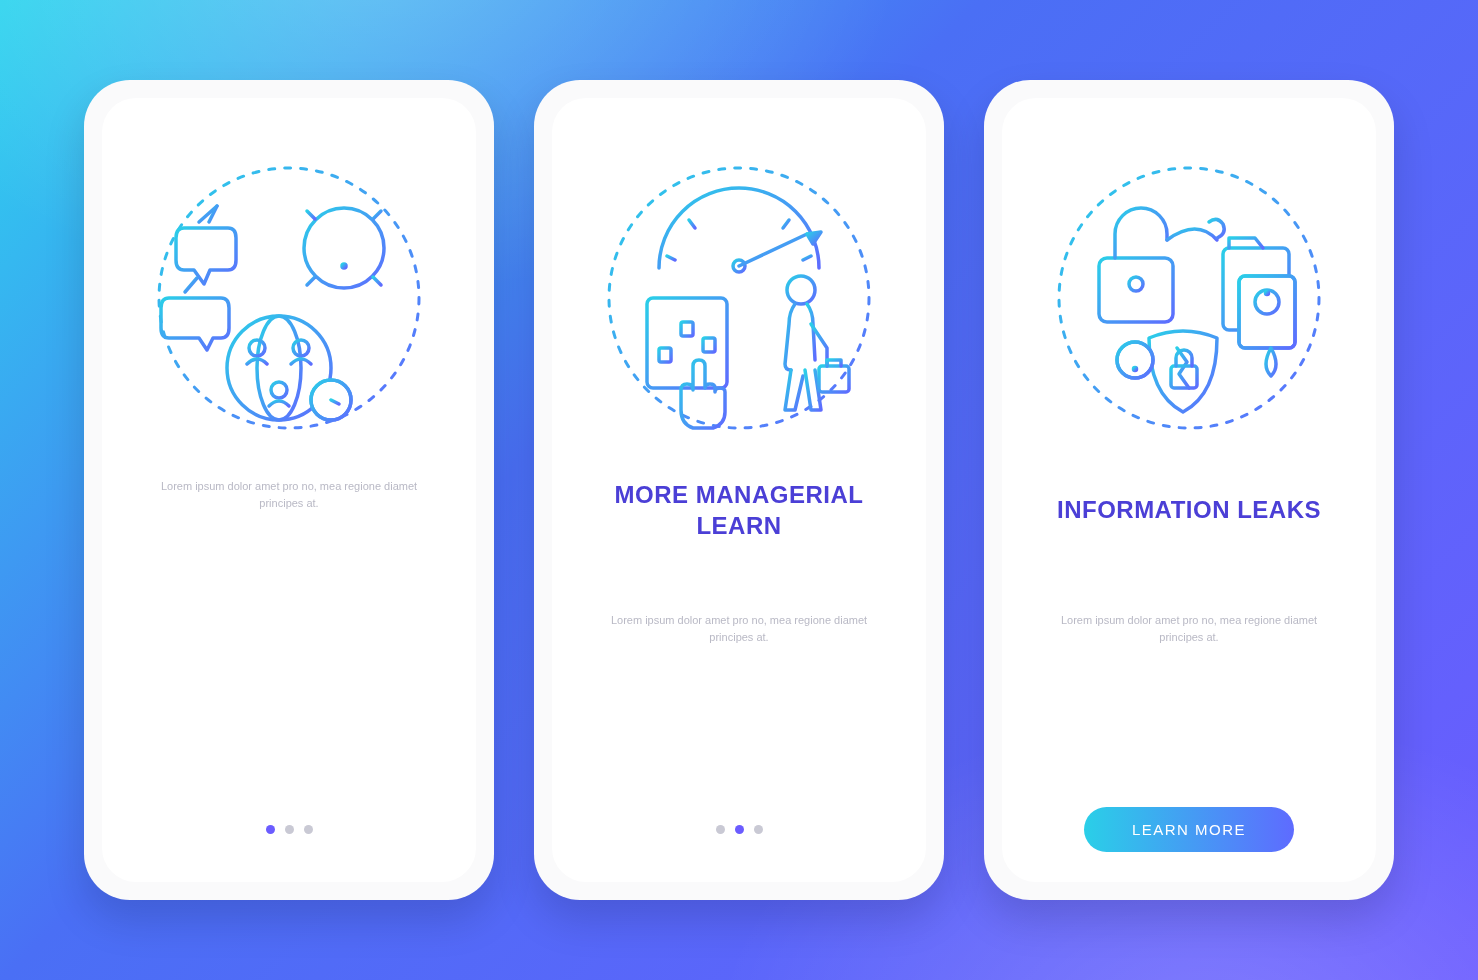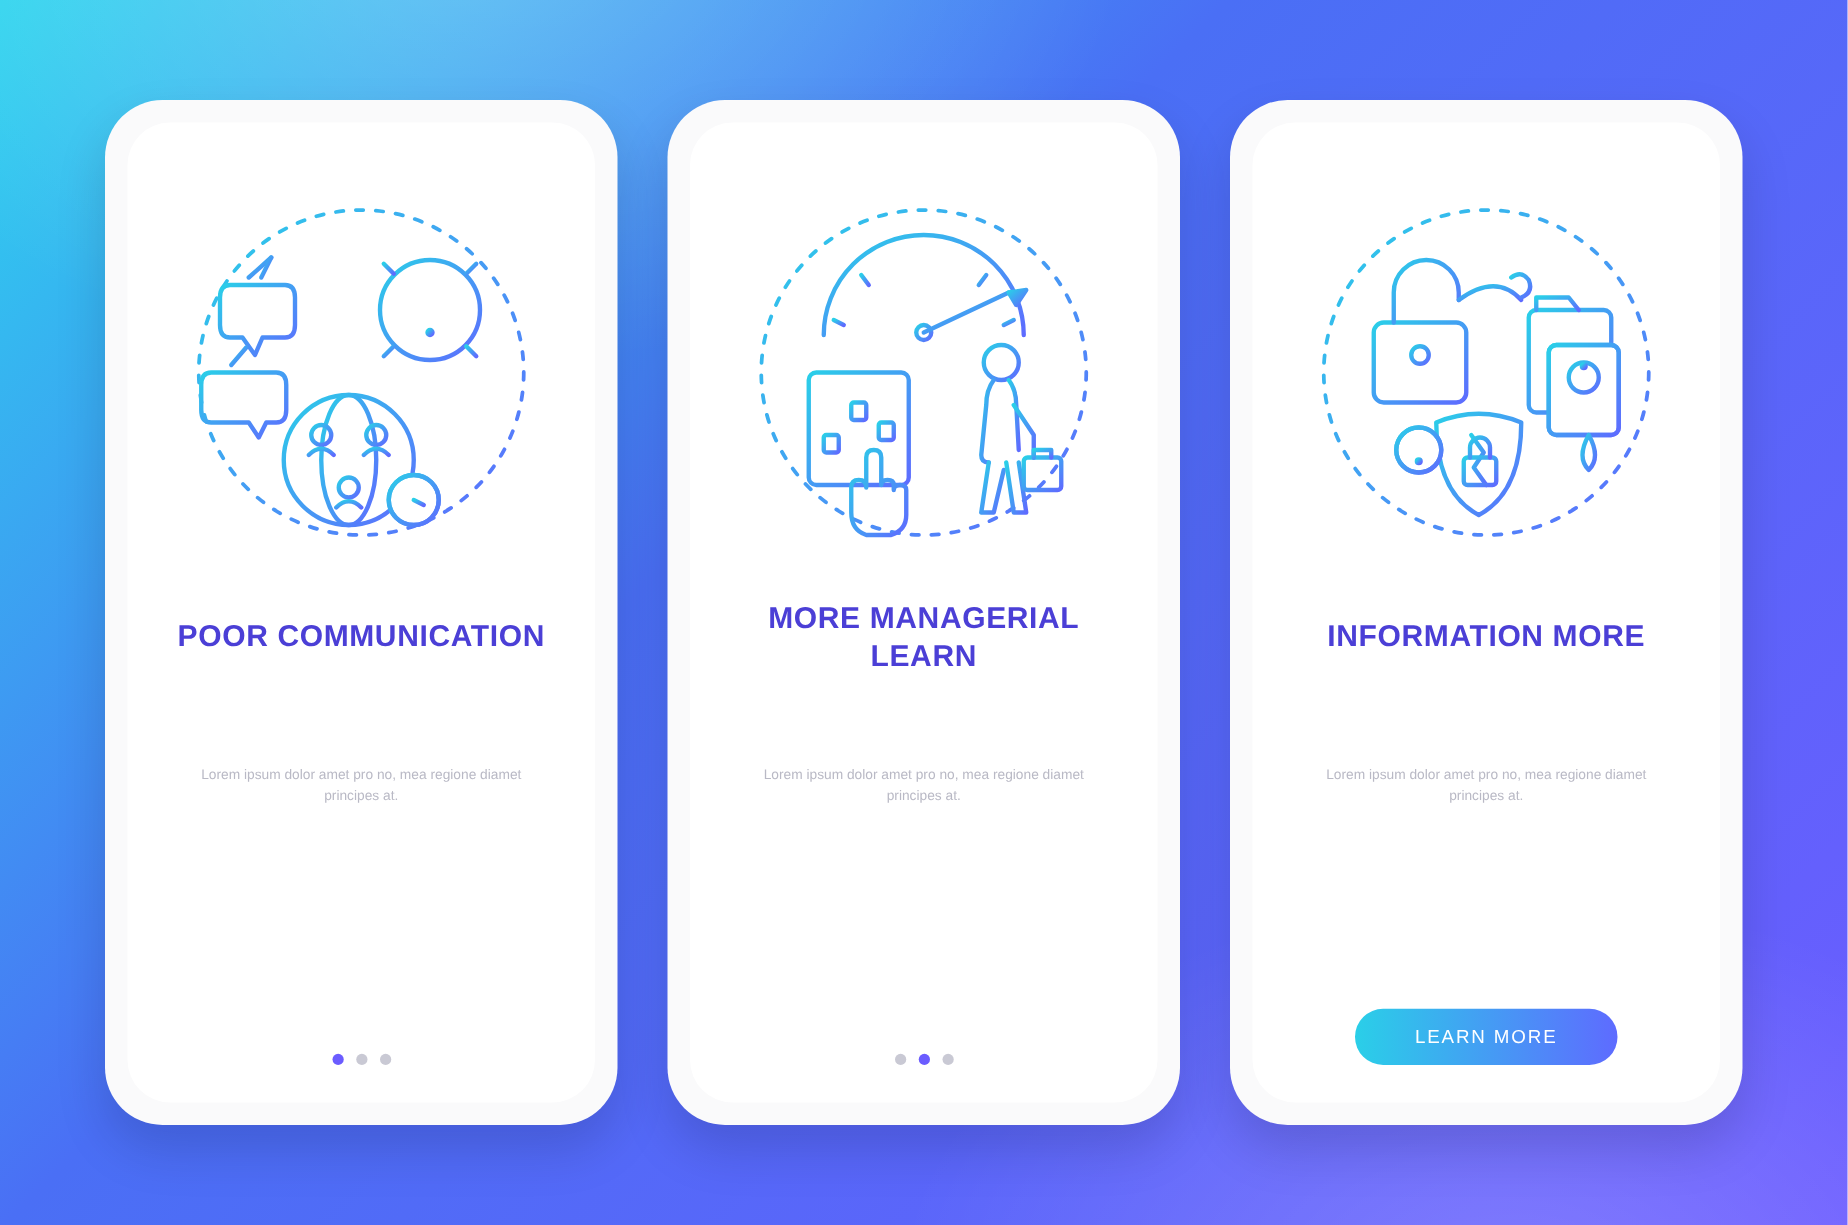--- a/index.html
+++ b/index.html
@@ -76,21 +76,21 @@
     font-size: 11px;
     color: #b9b9c5;
     text-align: center;
     line-height: 1.55;
     padding: 0 12px;
     margin-bottom: auto;
   }
   .footer {
     height: 46px;
     display: flex;
-    align-items: flex-end;
+    align-items: center;
     justify-content: center;
     width: 100%;
     margin-top: 20px;
   }
   .dots { display: flex; gap: 10px; }
   .dot {
     width: 9px; height: 9px; border-radius: 50%;
     background: #c9c9d4;
   }
   .dot.active { background: #6b5cff; }
@@ -158,21 +158,20 @@
             <circle cx="140" cy="242" r="8"></circle>
               <path d="M130 258 q10 -10 20 0"></path>
 
             <circle cx="192" cy="252" r="20" fill="#fff"></circle>
             <circle cx="192" cy="252" r="20"></circle>
             <line x1="192" y1="244" x2="192" y2="252"></line>
             <line x1="192" y1="252" x2="200" y2="256"></line>
           </g>
         </svg>
       </div>
-      <div class="title">POOR COMMUNICATION</div>
       <div class="desc">Lorem ipsum dolor amet pro no, mea regione diamet principes at.</div>
       <div class="footer">
         <div class="dots">
           <span class="dot active"></span>
           <span class="dot"></span>
           <span class="dot"></span>
         </div>
       </div>
     </div>
   </div>
@@ -273,21 +272,21 @@
             <rect x="132" y="218" width="26" height="22" rx="3"></rect>
             <path d="M137 218 v-8 a8 8 0 0 1 16 0 v8"></path>
 
             <circle cx="96" cy="212" r="18" fill="#fff"></circle>
             <circle cx="96" cy="212" r="18"></circle>
             <line x1="96" y1="202" x2="96" y2="214"></line>
             <circle cx="96" cy="221" r="1.5" fill="url(#g3)"></circle>
           </g>
         </svg>
       </div>
-      <div class="title">INFORMATION MORE</div>
+      <div class="title">INFORMATION LEAKS</div>
       <div class="desc">Lorem ipsum dolor amet pro no, mea regione diamet principes at.</div>
       <div class="footer">
         <button class="cta">LEARN MORE</button>
       </div>
     </div>
   </div>
 
 </div>
 
 </body></html>

